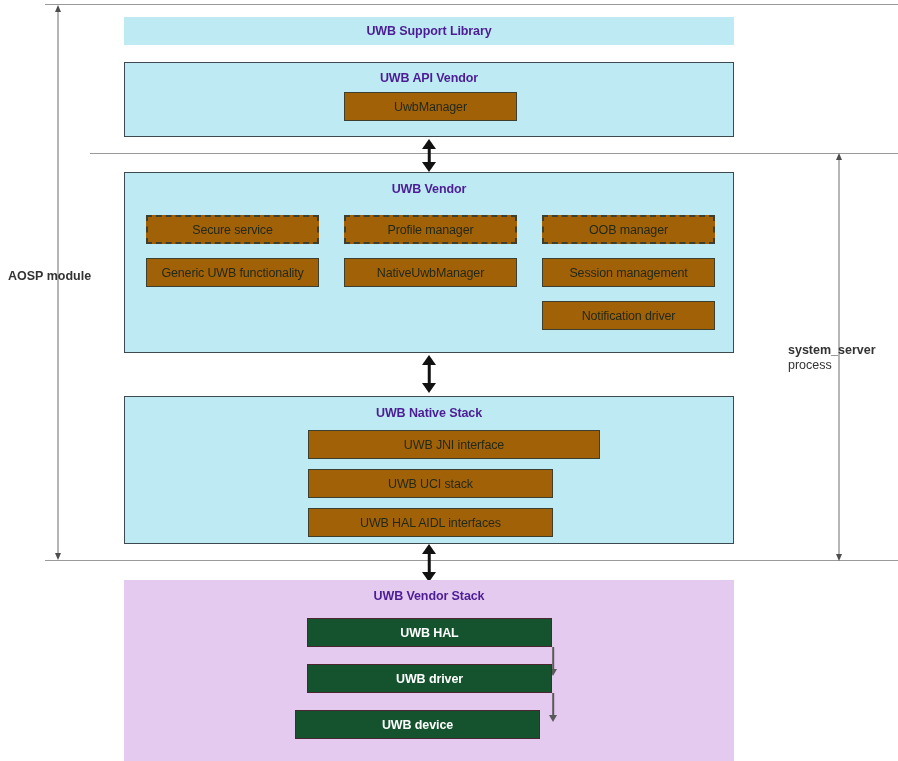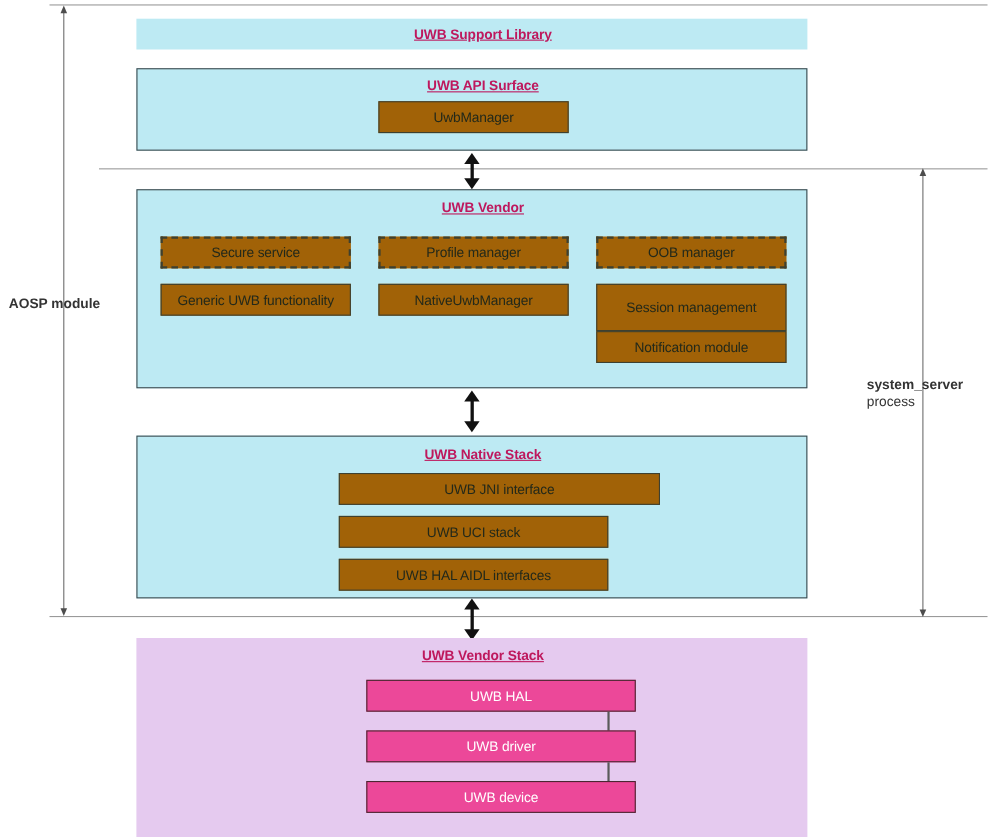--- a/index.html
+++ b/index.html
@@ -98,28 +98,27 @@
     left: 124px;
     width: 610px;
     background: #bdeaf3;
     box-sizing: border-box;
   }
   .layer.bordered { border: 1.5px solid #3d4a4f; }
   .layer.vendor   { background: #e5caef; border: none; }
 
   .layer-title {
     position: absolute;
-    left: 10px;
+    left: 0;
     width: 100%;
     text-align: center;
     font-weight: bold;
     font-size: 12.5px;
-    color: #be185d;
+    color: #4c1d95;
     letter-spacing: -0.1px;
-    text-decoration: underline;
   }
 
   
   .comp {
     position: absolute;
     background: #a16207;
     border: 1.5px solid #3d4030;
     box-sizing: border-box;
     display: flex;
     align-items: center;
@@ -127,31 +126,30 @@
     font-size: 12.5px;
     color: #23291a;
     letter-spacing: -0.15px;
     text-align: center;
   }
   .comp.dashed { border-style: dashed; border-width: 2px; }
 
   
   .vendor-box {
     position: absolute;
-    background: #ec4899;
+    background: #14532d;
     border: 1.5px solid #4a2730;
     box-sizing: border-box;
     display: flex;
     align-items: center;
     justify-content: center;
     font-size: 12.5px;
-    font-weight: normal;
+    font-weight: bold;
     color: #ffffff;
     letter-spacing: -0.1px;
-    margin-left: 26px;
   }
 
   
   .side-label {
     position: absolute;
     font-size: 12.5px;
     color: #333333;
     line-height: 15px;
   }
   .side-label .strong { font-weight: bold; display: block; }
@@ -186,42 +184,42 @@
   <div class="side-label right" style="left:788px; top:343px; width:108px;">
     <span class="strong">system_server</span>
     <span class="plain">process</span>
   </div>
 
   <div class="layer" style="top:17px; height:28px;">
     <div class="layer-title" style="top:7px;">UWB Support Library</div>
   </div>
 
   <div class="layer bordered" style="top:62px; height:75px;">
-    <div class="layer-title" style="top:8px;">UWB API Surface</div>
+    <div class="layer-title" style="top:8px;">UWB API Vendor</div>
     <div class="comp" style="left:219px; top:29px; width:173px; height:29px;">UwbManager</div>
   </div>
 
   <div class="layer-arrow" style="left:421px; top:139px; width:16px; height:33px;">
     <div class="stem"></div>
     <div class="head up"></div>
     <div class="head down"></div>
   </div>
 
   <div class="layer bordered" style="top:172px; height:181px;">
     <div class="layer-title" style="top:9px;">UWB Vendor</div>
 
     <div class="comp dashed" style="left:219px; top:42px; width:173px; height:29px;">Profile manager</div>
     <div class="comp dashed" style="left:21px; top:42px; width:173px; height:29px;">Secure service</div>
     <div class="comp dashed" style="left:417px; top:42px; width:173px; height:29px;">OOB manager</div>
 
     <div class="comp" style="left:219px; top:85px; width:173px; height:29px;">NativeUwbManager</div>
     <div class="comp" style="left:21px; top:85px; width:173px; height:29px;">Generic UWB functionality</div>
-    <div class="comp" style="left:417px; top:85px; width:173px; height:43px;">Session management</div>
-
-    <div class="comp" style="left:417px; top:128px; width:173px; height:29px;">Notification module</div>
+    <div class="comp" style="left:417px; top:85px; width:173px; height:29px;">Session management</div>
+
+    <div class="comp" style="left:417px; top:128px; width:173px; height:29px;">Notification driver</div>
   </div>
 
   <div class="layer-arrow" style="left:421px; top:355px; width:16px; height:38px;">
     <div class="stem"></div>
     <div class="head up"></div>
     <div class="head down"></div>
   </div>
 
   <div class="layer bordered" style="top:396px; height:148px;">
     <div class="layer-title" style="top:9px;">UWB Native Stack</div>
@@ -247,16 +245,16 @@
       <div class="head"></div>
     </div>
 
     <div class="vendor-box" style="left:183px; top:84px; width:245px; height:29px;">UWB driver</div>
 
     <div class="mini-arrow" style="left:422px; top:113px; width:14px; height:29px;">
       <div class="stem"></div>
       <div class="head"></div>
     </div>
 
-    <div class="vendor-box" style="left:183px; top:130px; width:245px; height:29px;">UWB device</div>
+    <div class="vendor-box" style="left:171px; top:130px; width:245px; height:29px;">UWB device</div>
   </div>
 
 </div>
 
 </body></html>

